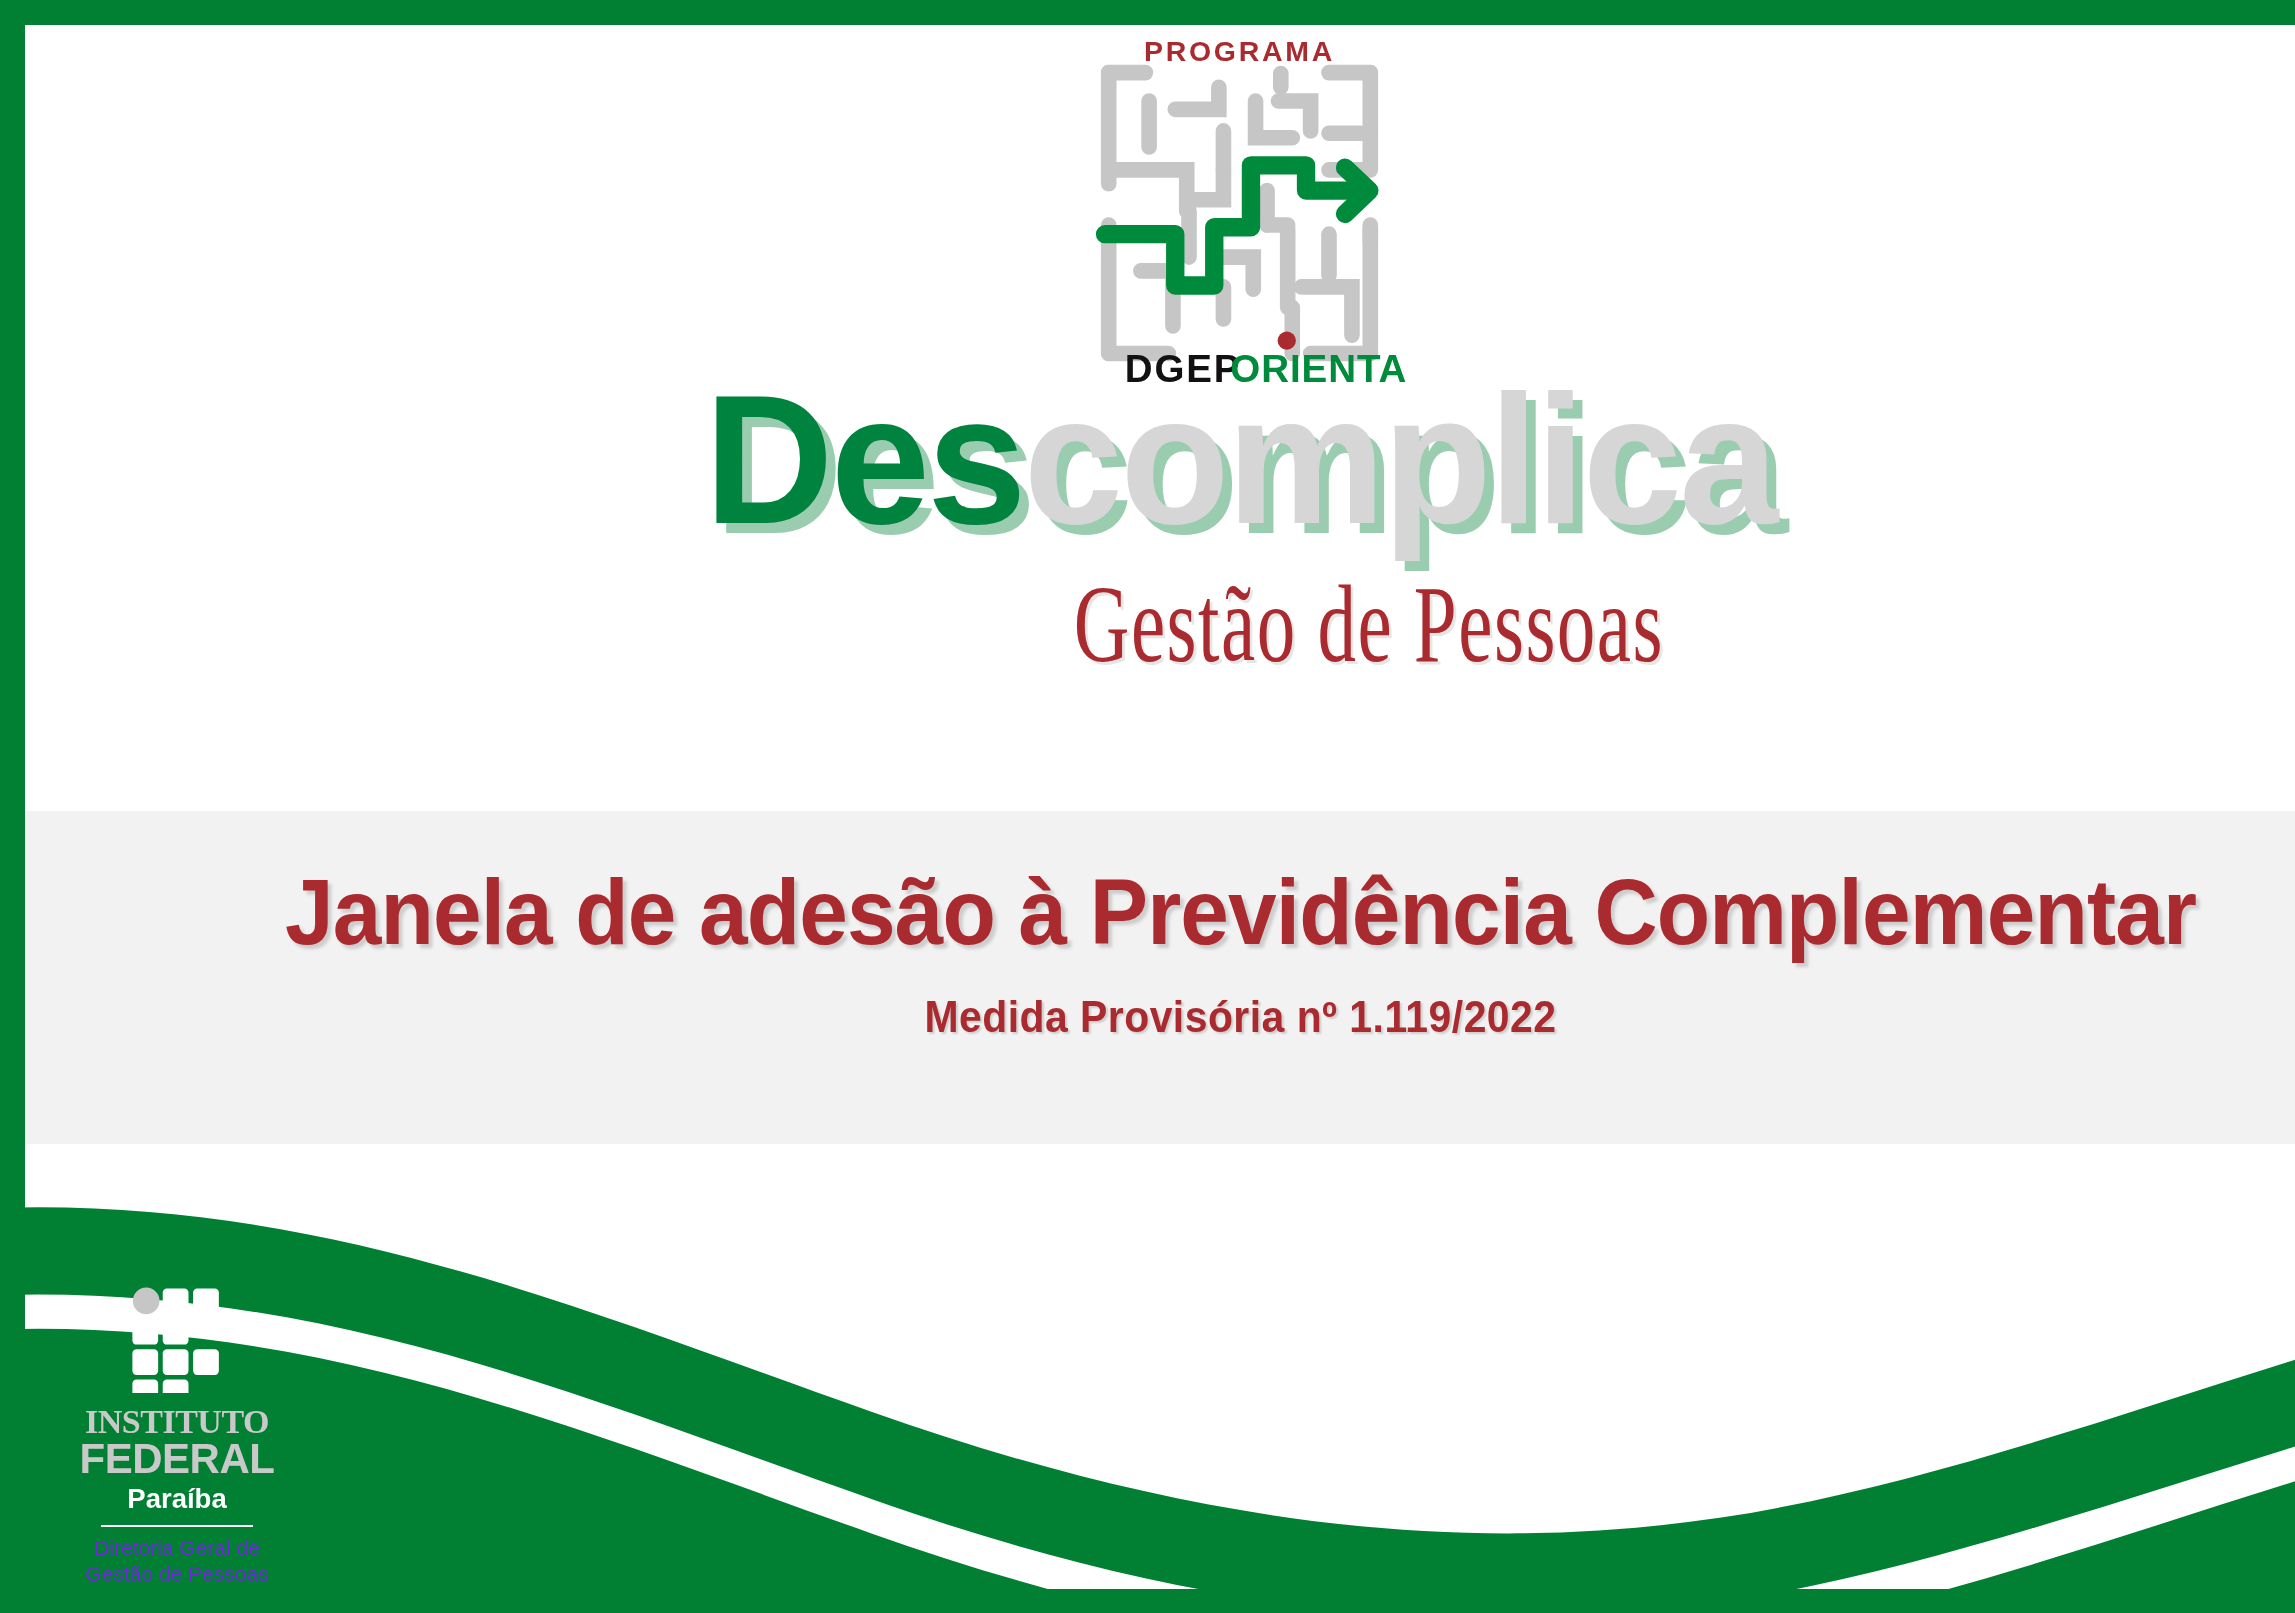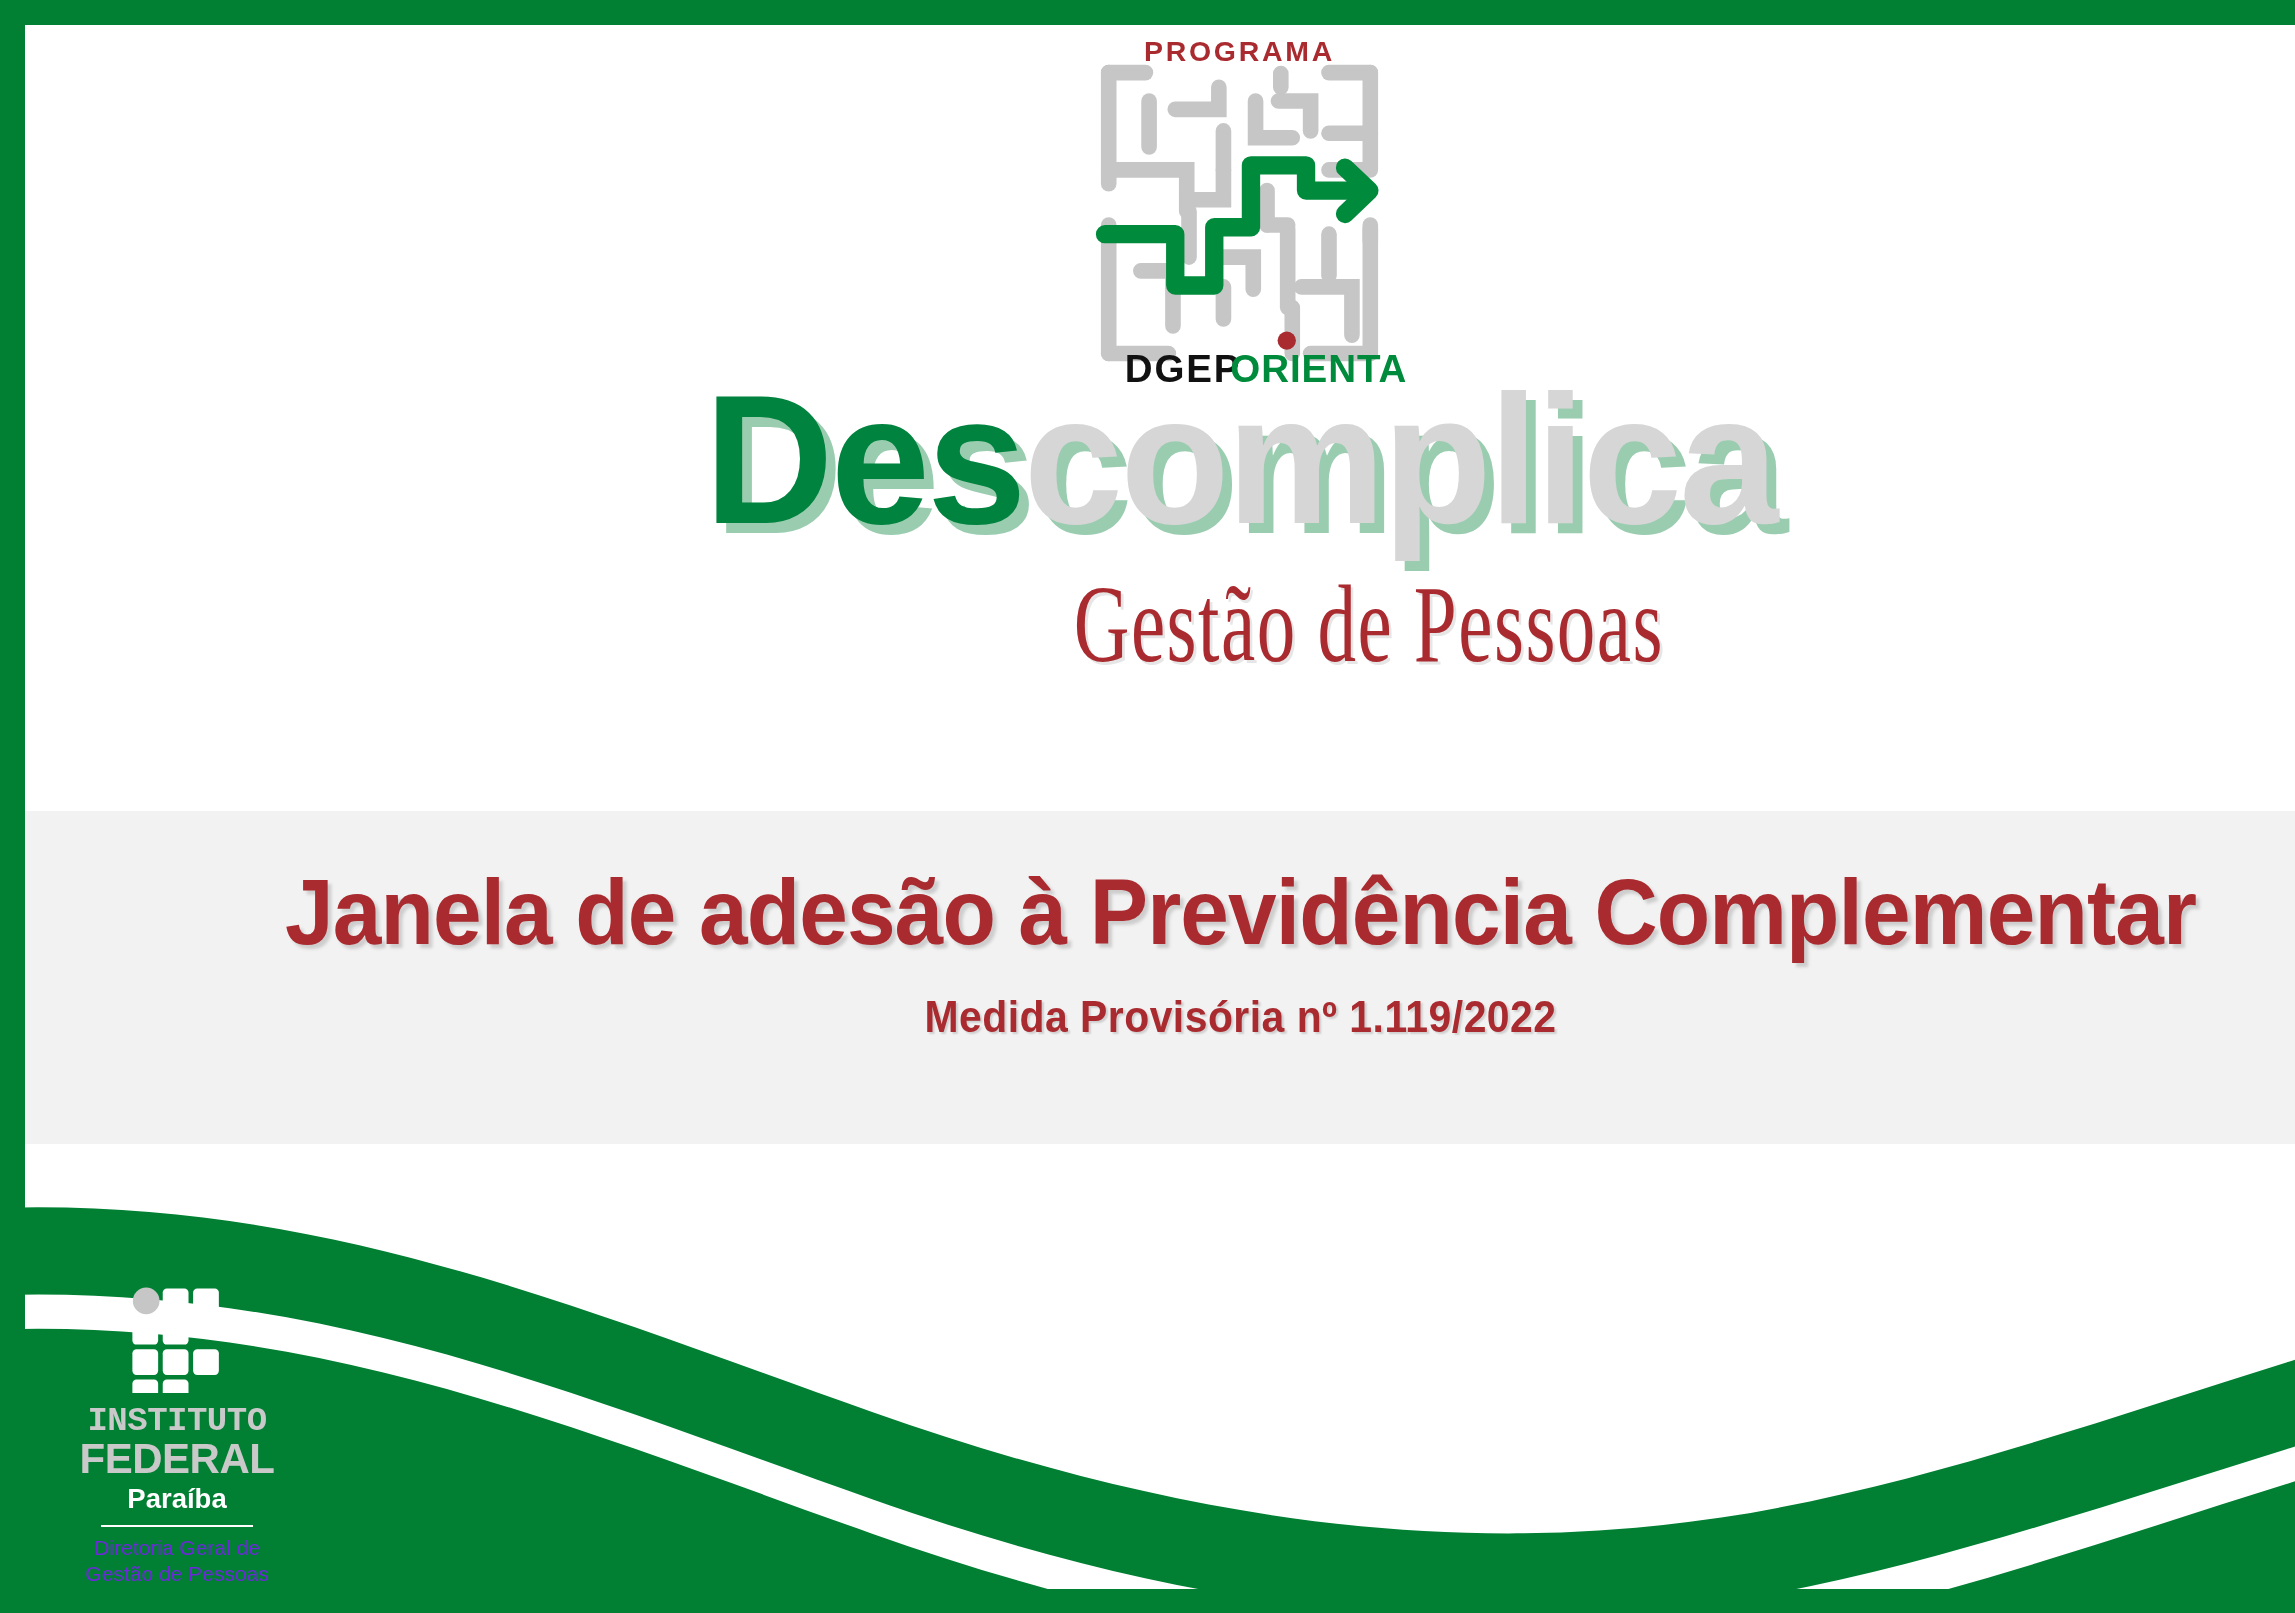--- a/index.html
+++ b/index.html
@@ -166,21 +166,21 @@
     color: #ffffff;
   }
   .ifpb-mark {
     width: 92px;
     height: 106px;
     margin: 0 auto 12px auto;
     display: block;
   }
   .ifpb-mark svg { display: block; width: 100%; height: 100%; }
   .ifpb-instituto {
-    font-family: Liberation Mono, monospace;
+    font-family: Liberation Serif, serif;
     font-weight: bold;
     font-size: 34px;
     line-height: 0.98;
     color: #C9C9C9;
     letter-spacing: -0.5px;
   }
   .ifpb-federal {
     font-family: "Liberation Sans", sans-serif;
     font-weight: bold;
     font-size: 42px;

